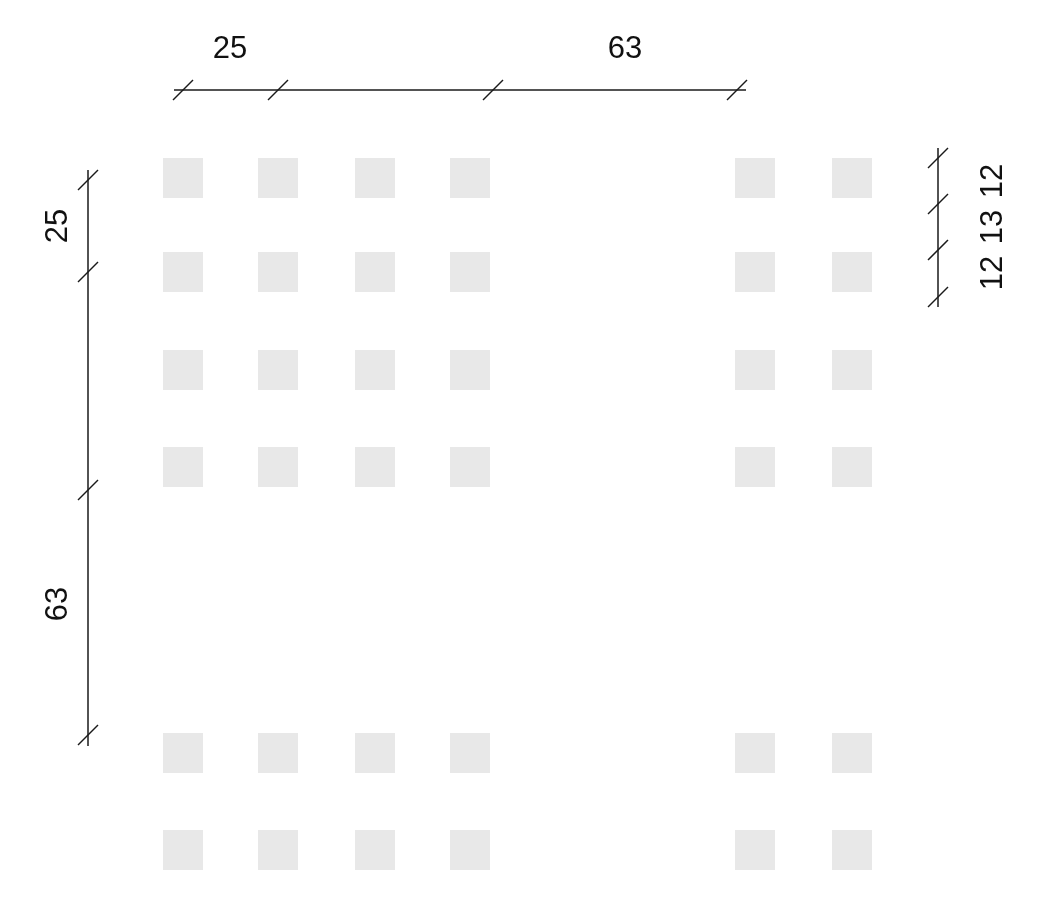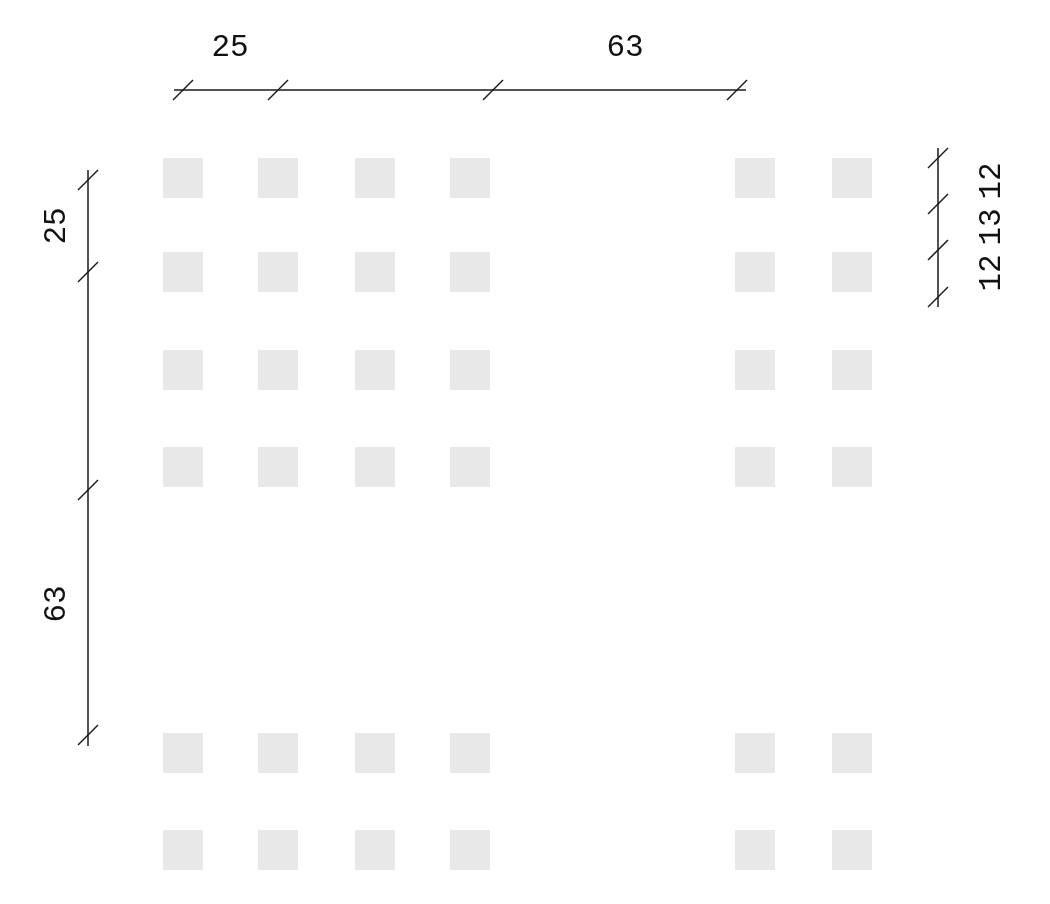--- a/index.html
+++ b/index.html
@@ -6,21 +6,21 @@
     margin: 0;
     padding: 0;
     background: #ffffff;
   }
   #canvas {
     position: relative;
     width: 1050px;
     height: 904px;
     background: #ffffff;
     overflow: hidden;
-    font-family: Liberation Mono, monospace;
+    font-family: Liberation Sans, sans-serif;
   }
   #dim-svg {
     position: absolute;
     left: 0;
     top: 0;
     width: 1050px;
     height: 904px;
   }
   #squares-layer {
     position: absolute;

